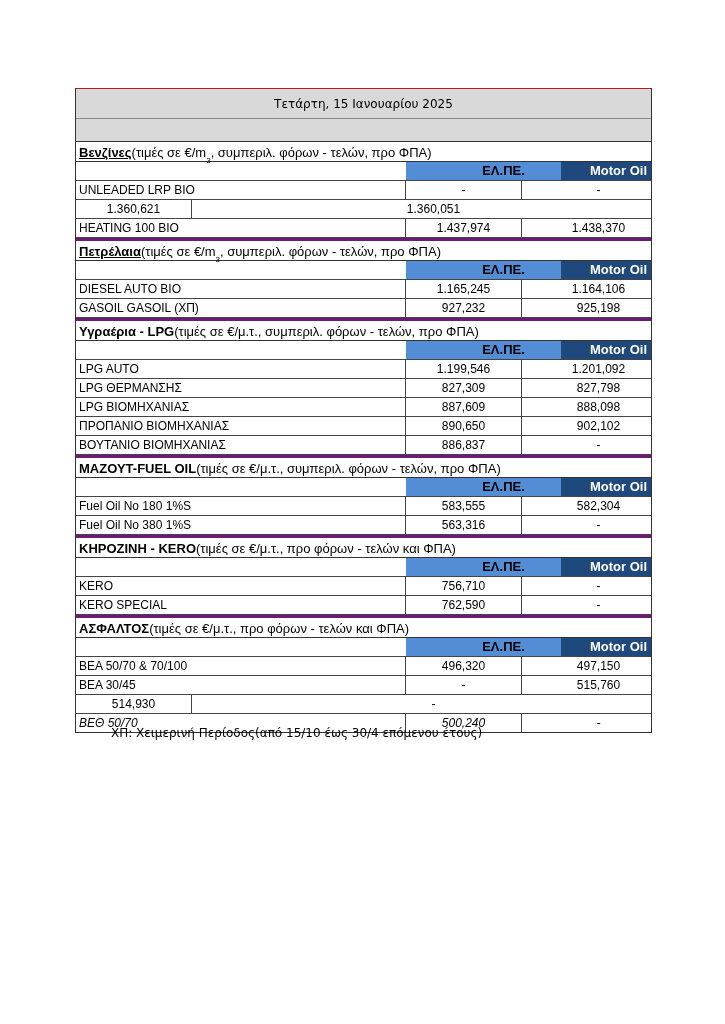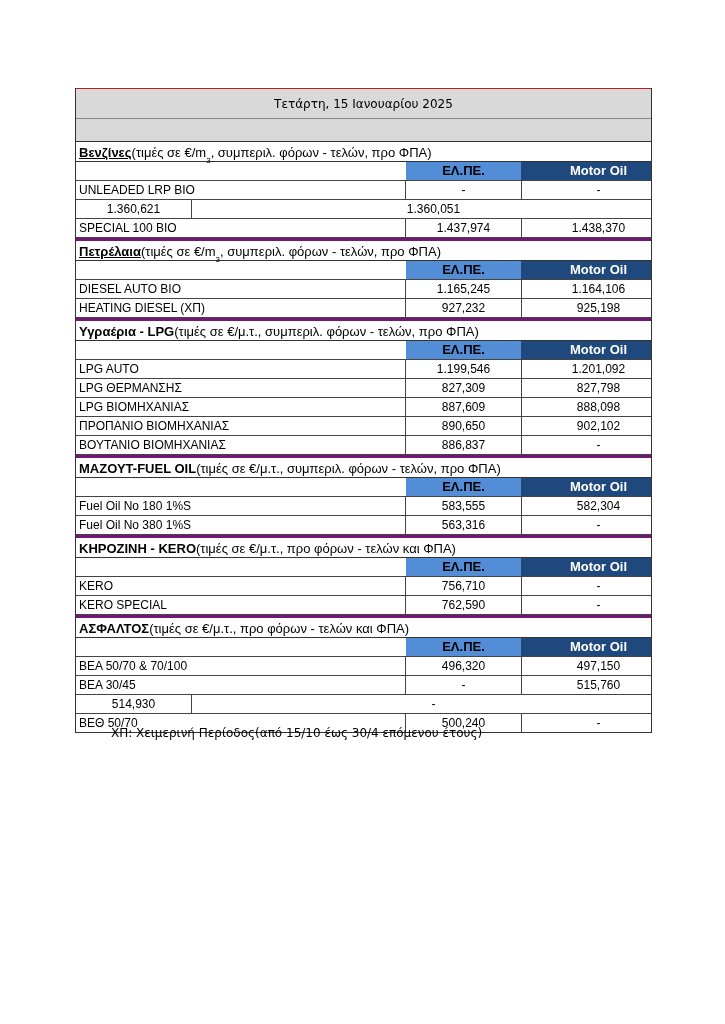--- a/index.html
+++ b/index.html
@@ -5,25 +5,25 @@
   html, body { margin:0; padding:0; background:#ffffff; }
   body { width:725px; height:1024px; position:relative; font-family:"Liberation Sans", sans-serif; color:#000; }
   .sheet { position:absolute; left:75px; top:88px; width:575px; border-left:1.5px solid #333; border-right:1.5px solid #333; border-bottom:1.5px solid #333; }
   .title-row { height:29px; background:#d9d9d9; border-top:1px solid #b91c1c; border-bottom:1px solid #888; display:flex; align-items:center; justify-content:center; font-family:"DejaVu Sans", sans-serif; font-size:12px; }
   .gray-row { height:22px; background:#d9d9d9; border-bottom:1.5px solid #333; }
   .section-head { height:19px; display:flex; align-items:flex-end; padding-left:3px; font-size:13px; line-height:16px; border-top:3px solid #701a75; border-bottom:1px solid #333; white-space:nowrap; }
   .section-head b { font-weight:bold; }
   .section-head.first { border-top:none; }
   .section-head .sup { font-size:8px; vertical-align:super; line-height:0; }
   .row { display:flex; height:18px; border-bottom:1px solid #444; font-size:12px; line-height:18px; }
-  .row:last-child { border-bottom:none; }
+  .row:last-child { border-bottom:none;font-style:italic; }
   .c1 { width:330px; padding-left:3px; box-sizing:border-box; border-right:1px solid #444; white-space:nowrap; }
   .c2 { width:115px; text-align:center; border-right:1px solid #444; }
   .c3 { flex:1; text-align:center;padding-left:24px; }
-  .hdr .c2 { background:#538dd5; color:#000; font-weight:bold; font-size:13px; border-right:1px solid #1f497d; }
+  .hdr .c2 { background:#538dd5; color:#000; font-weight:bold; font-size:13px; border-right:1px solid #1f497d;padding-left:40px; }
   .hdr .c3 { background:#1f497d; color:#fff; font-weight:bold; font-size:13px; }
   .hdr .c1 { border-right:none; }
   .footnote { position:absolute; left:111px; top:726px; font-family:"DejaVu Sans", sans-serif; font-size:12px; }
 </style>
 </head>
 <body>
 
 <div class="sheet">
   <div class="title-row">Τετάρτη, 15 Ιανουαρίου 2025</div>
   <div class="gray-row"></div>
@@ -42,42 +42,42 @@
       <div class="row">
         <div class="c1">UNLEADED LRP BIO</div>
         <div class="c2">-</div>
         <div class="c3">-</div>
       </div>
       <div class="row">
         <div class="c2">1.360,621</div>
         <div class="c3">1.360,051</div>
       </div>
       <div class="row">
-        <div class="c1">SPECIAL 100 BIO</div>
+        <div class="c1">HEATING 100 BIO</div>
         <div class="c2">1.437,974</div>
         <div class="c3">1.438,370</div>
       </div>
       <div class="section-head">
         <b style="text-decoration: underline;">Πετρέλαια</b>
         <span> (τιμές σε €/m</span>
         <span class="sup">3</span>
         <span>, συμπεριλ. φόρων - τελών, προ ΦΠΑ)</span>
       </div>
       <div class="row hdr">
         <div class="c1"></div>
         <div class="c2" style="background: rgb(83, 141, 213);">ΕΛ.ΠΕ.</div>
         <div class="c3" style="background: rgb(31, 73, 125);">Motor Oil</div>
       </div>
       <div class="row">
         <div class="c1">DIESEL AUTO BIO</div>
         <div class="c2">1.165,245</div>
         <div class="c3">1.164,106</div>
       </div>
       <div class="row">
-        <div class="c1">HEATING DIESEL (ΧΠ)</div>
+        <div class="c1">GASOIL GASOIL (ΧΠ)</div>
         <div class="c2">927,232</div>
         <div class="c3">925,198</div>
       </div>
       <div class="section-head">
         <b>Υγραέρια - LPG</b>
         <span> (τιμές σε €/μ.τ., συμπεριλ. φόρων - τελών, προ ΦΠΑ)</span>
         <span class="sup"></span>
         <span></span>
       </div>
       <div class="row hdr">

